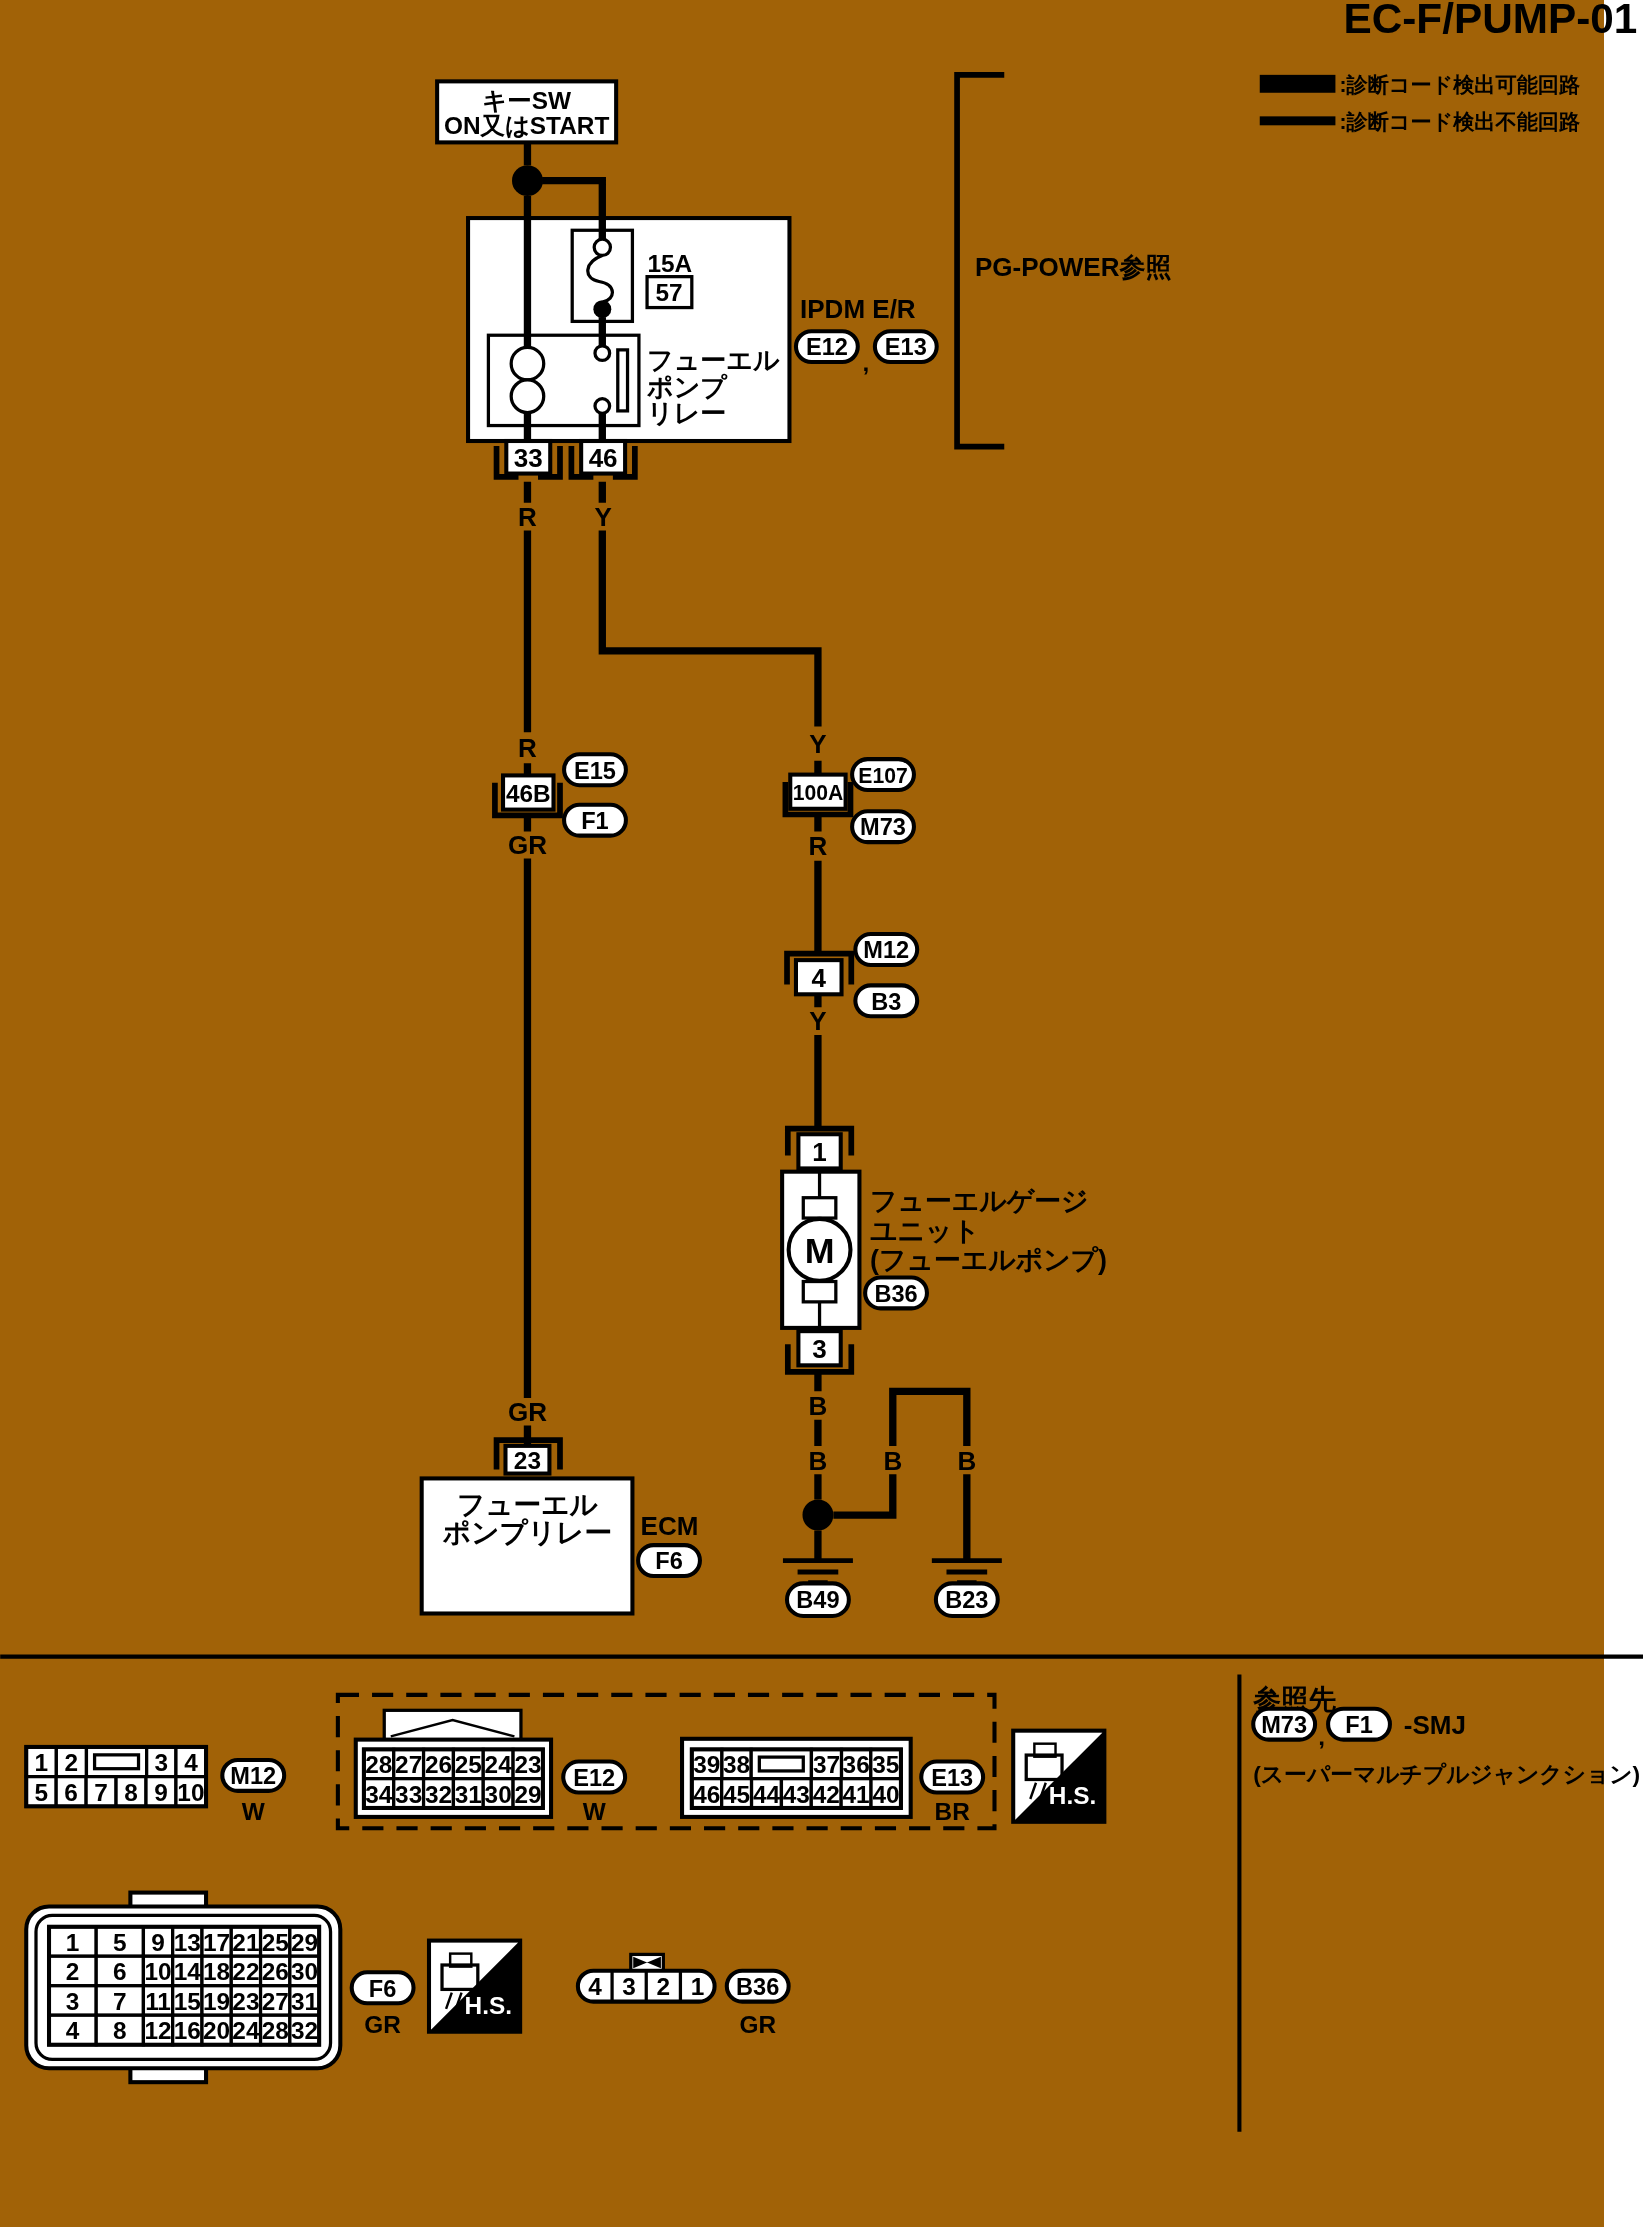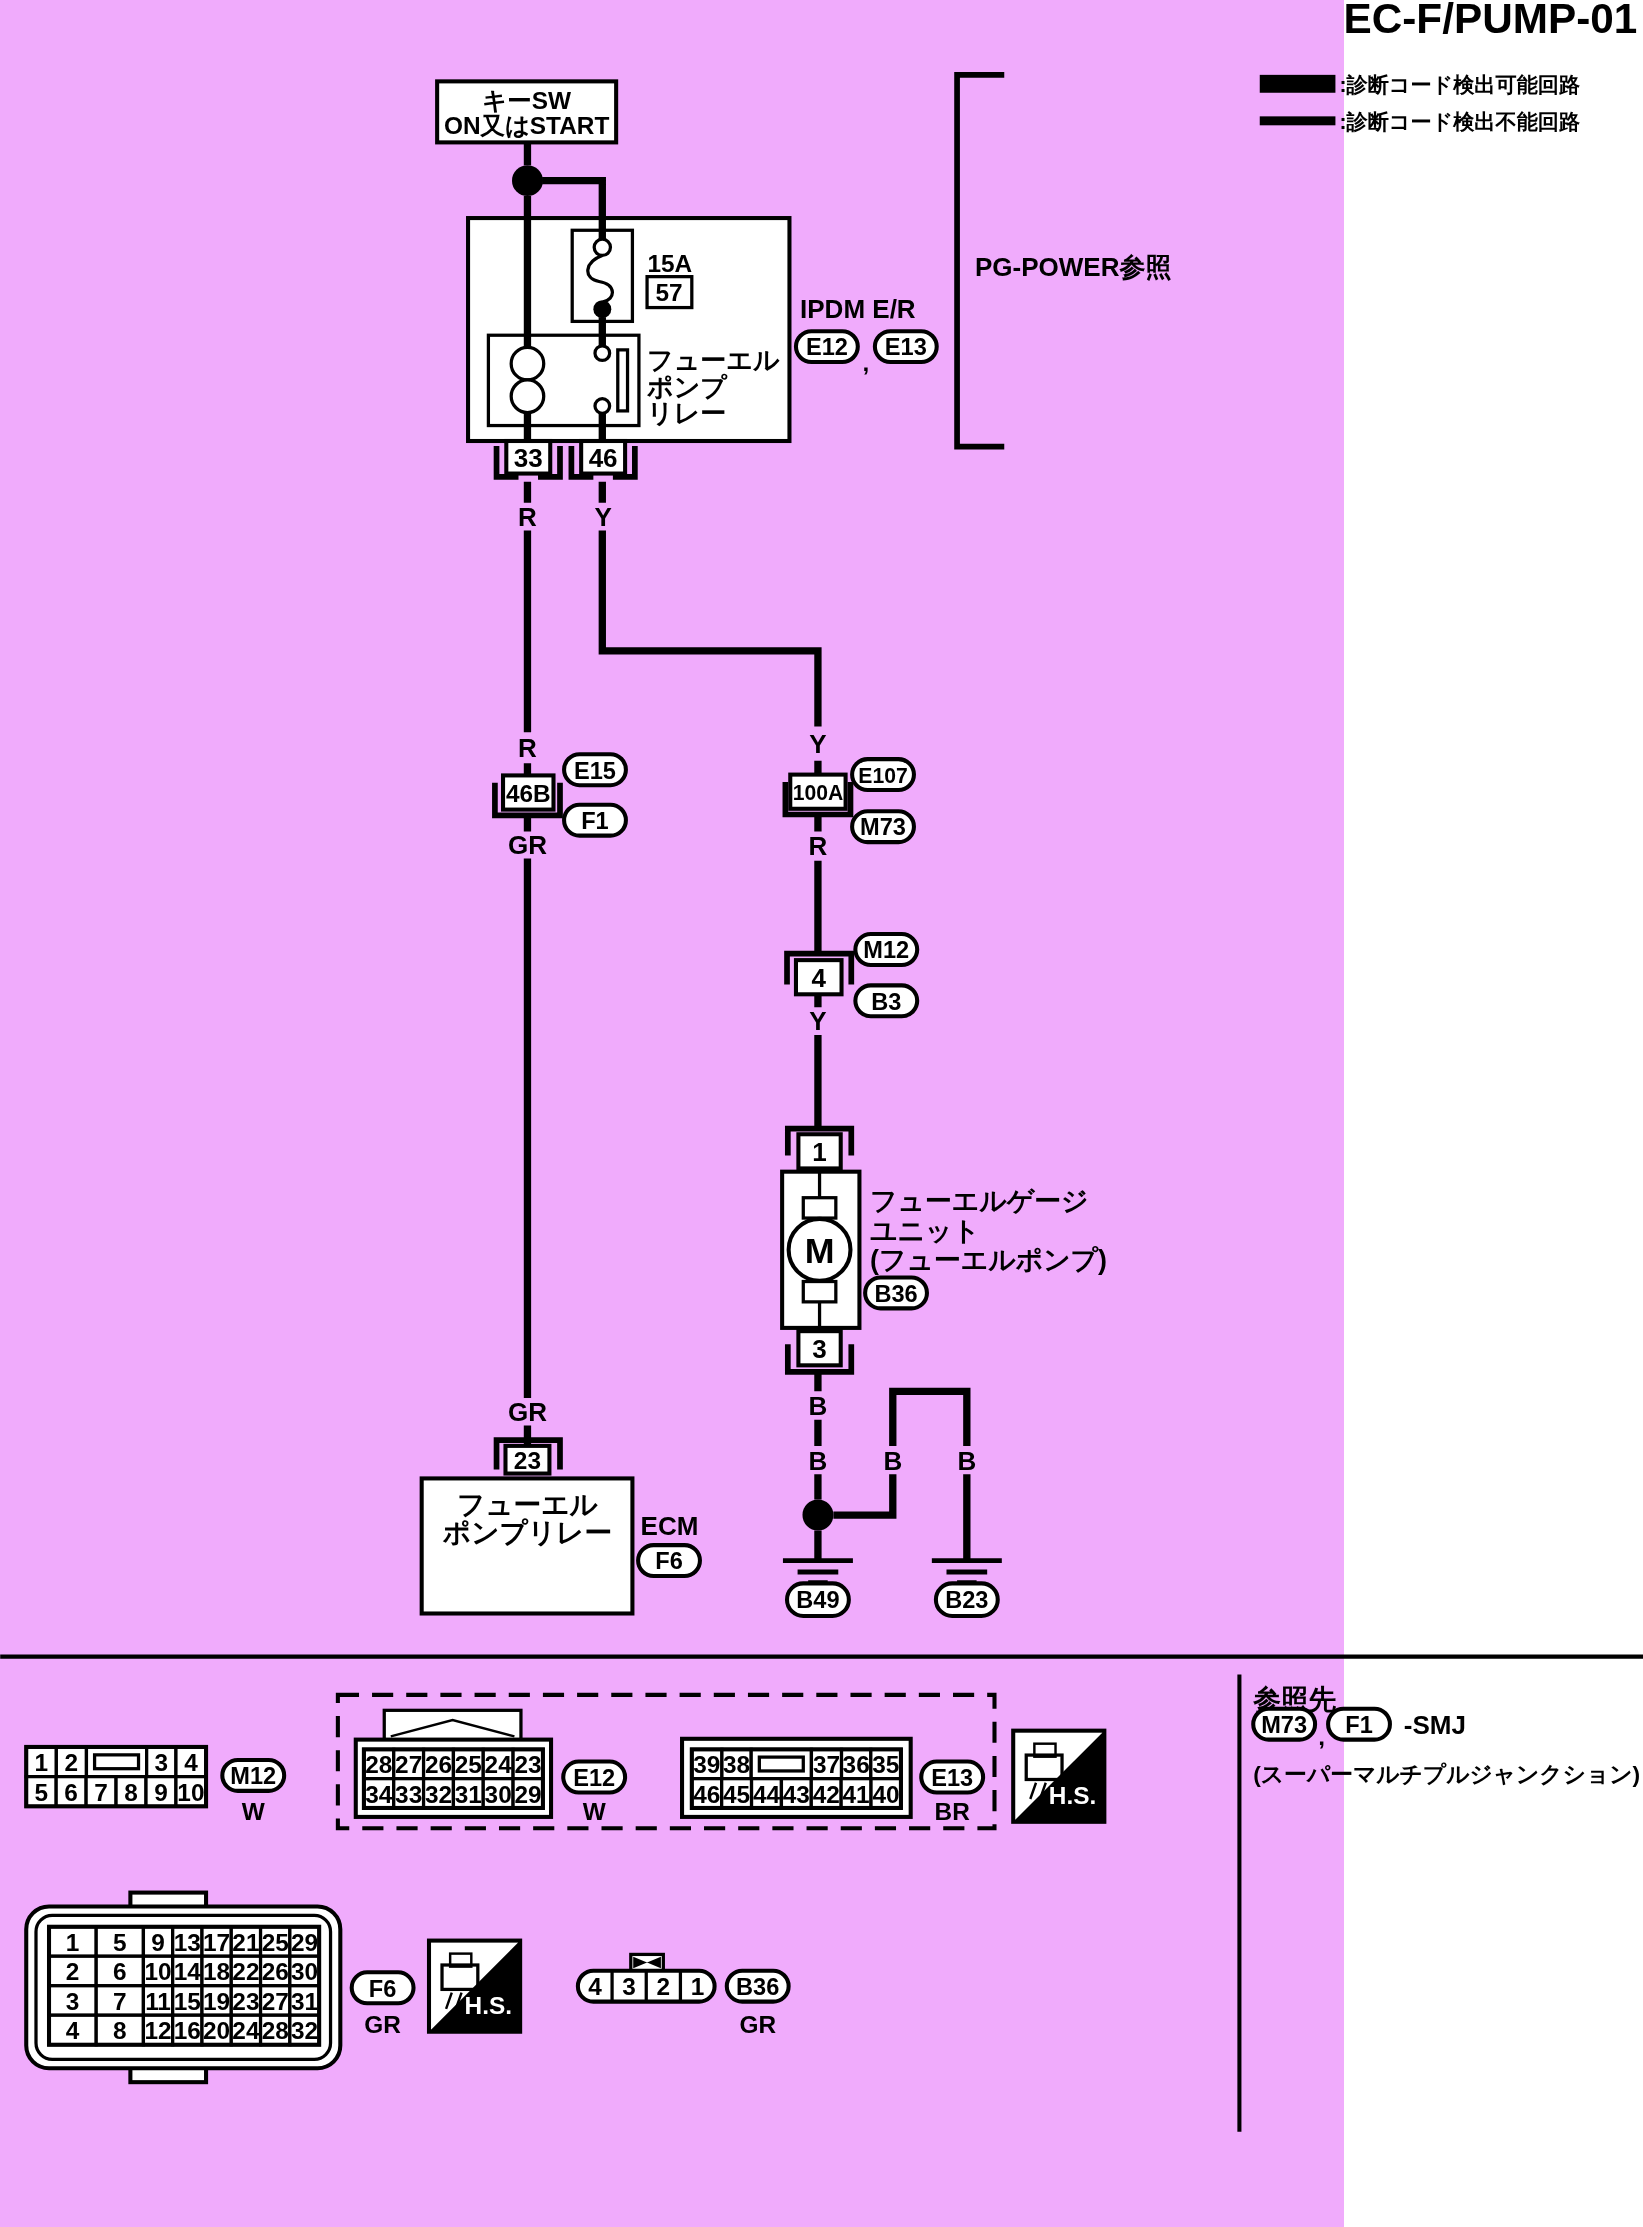--- a/index.html
+++ b/index.html
@@ -1,16 +1,16 @@
 <!DOCTYPE html>
 <html style="font-size:13px"><head>
 <meta charset="utf-8">
 <style>
   html,body{margin:0;padding:0;background:#fff}
-  #page{width:1344px;height:2227px;position:relative;background:#f0abfc}
+  #page{width:1604px;height:2227px;position:relative;background:#a16207}
   svg text{font-family:"Liberation Sans",sans-serif;font-weight:bold;fill:#000}
   .t{text-anchor:middle;dominant-baseline:central}
   .ts{text-anchor:start;dominant-baseline:central}
   .te{text-anchor:end}
   .tw{fill:#fff}
   .f26{font-size:26px}.f28{font-size:28px}.f29{font-size:29px}.f30{font-size:30px}
   .f32{font-size:32px}.f33{font-size:33px}.f34{font-size:34px}.f44{font-size:44px}.f52{font-size:52px}
   .bx{fill:#fff;stroke:#000;stroke-width:5}
   .bx4{fill:#fff;stroke:#000;stroke-width:4}
   .ln{fill:none;stroke:#000;stroke-width:4}

